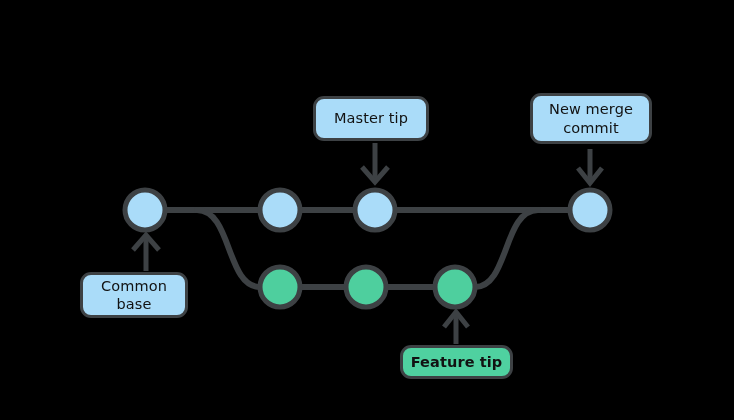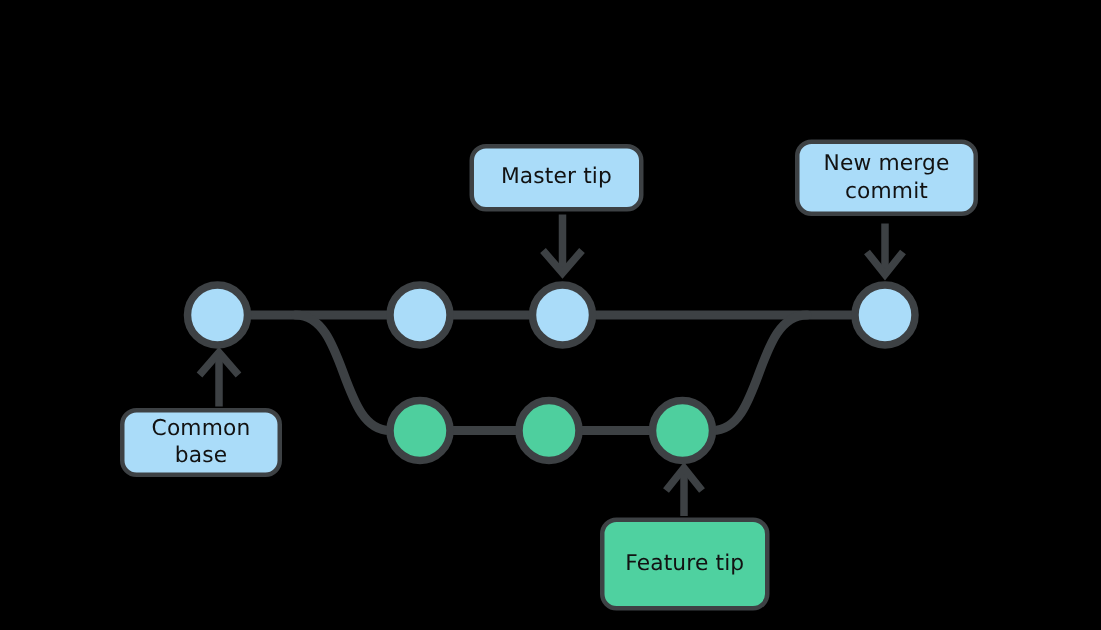--- a/index.html
+++ b/index.html
@@ -101,17 +101,17 @@
 
   <div class="label-box blue" style="left:313px; top:96px; width:116px; height:45px;">
     <span class="label-text">Master tip</span>
   </div>
 
   <div class="label-box blue" style="left:530px; top:93px; width:122px; height:51px;">
     <span class="label-text">New merge
 commit</span>
   </div>
 
-  <div class="label-box green" style="left:400px; top:345px; width:113px; height:62px;">
+  <div class="label-box green" style="left:400px; top:345px; width:113px; height:34px;font-weight:bold;">
     <span class="label-text">Feature tip</span>
   </div>
 
 </div>
 
 </body></html>

